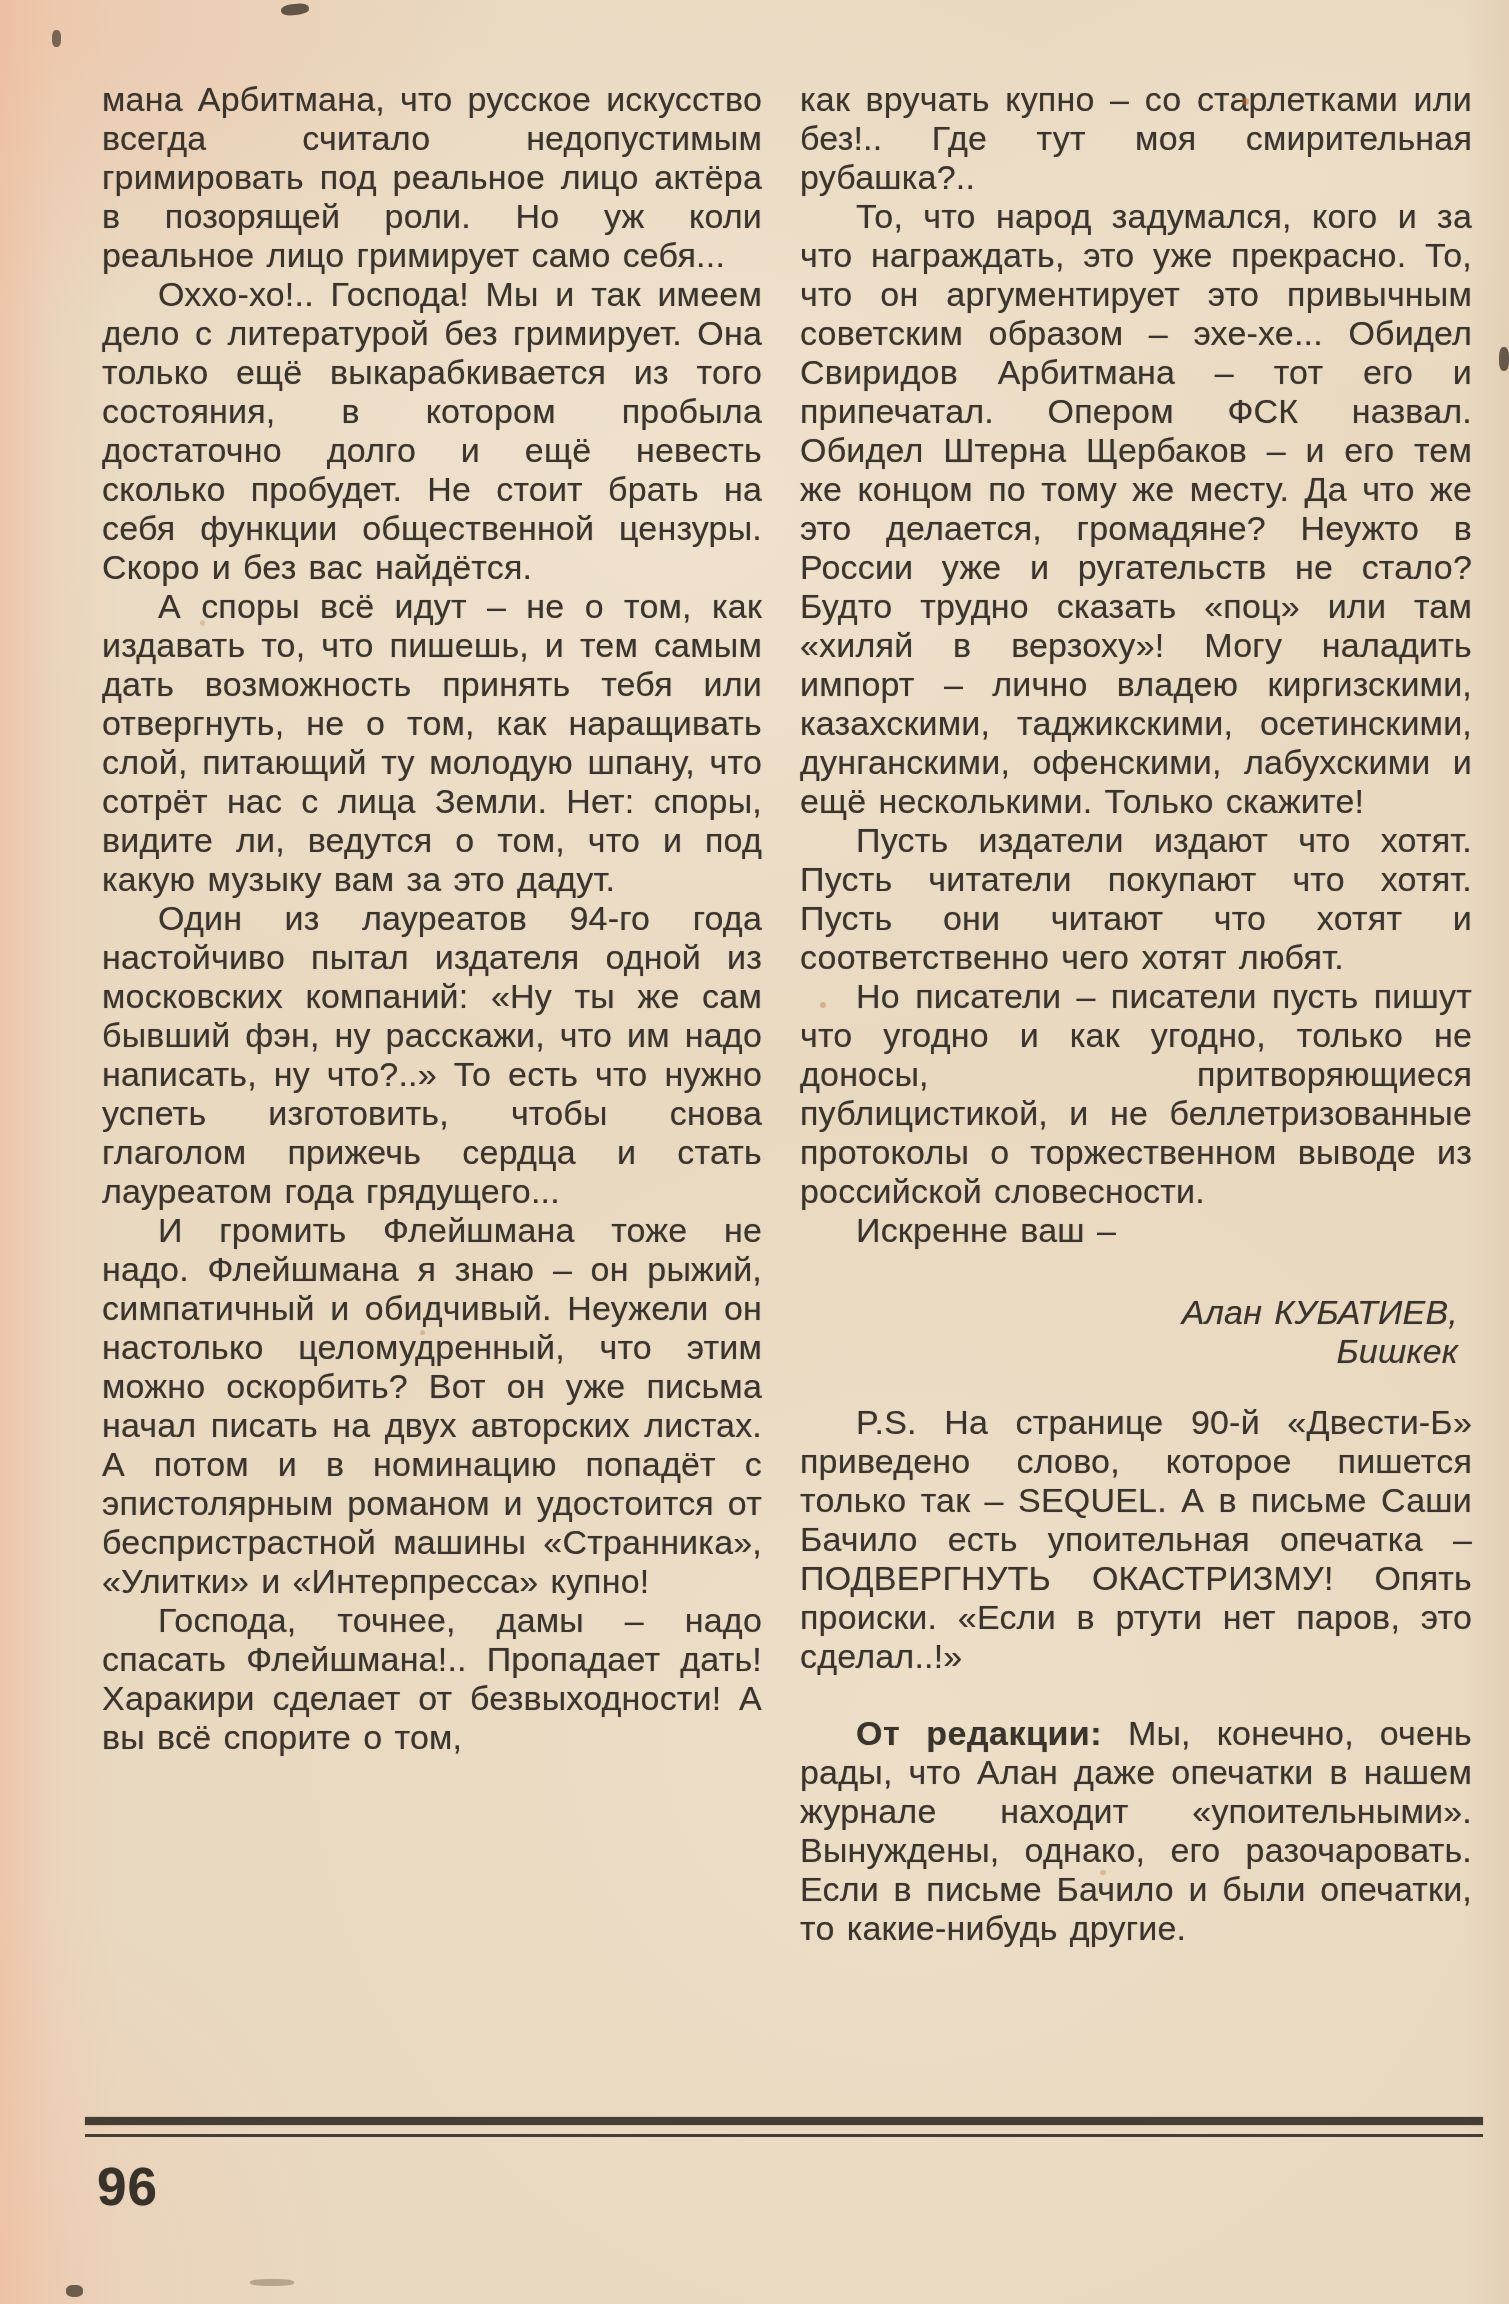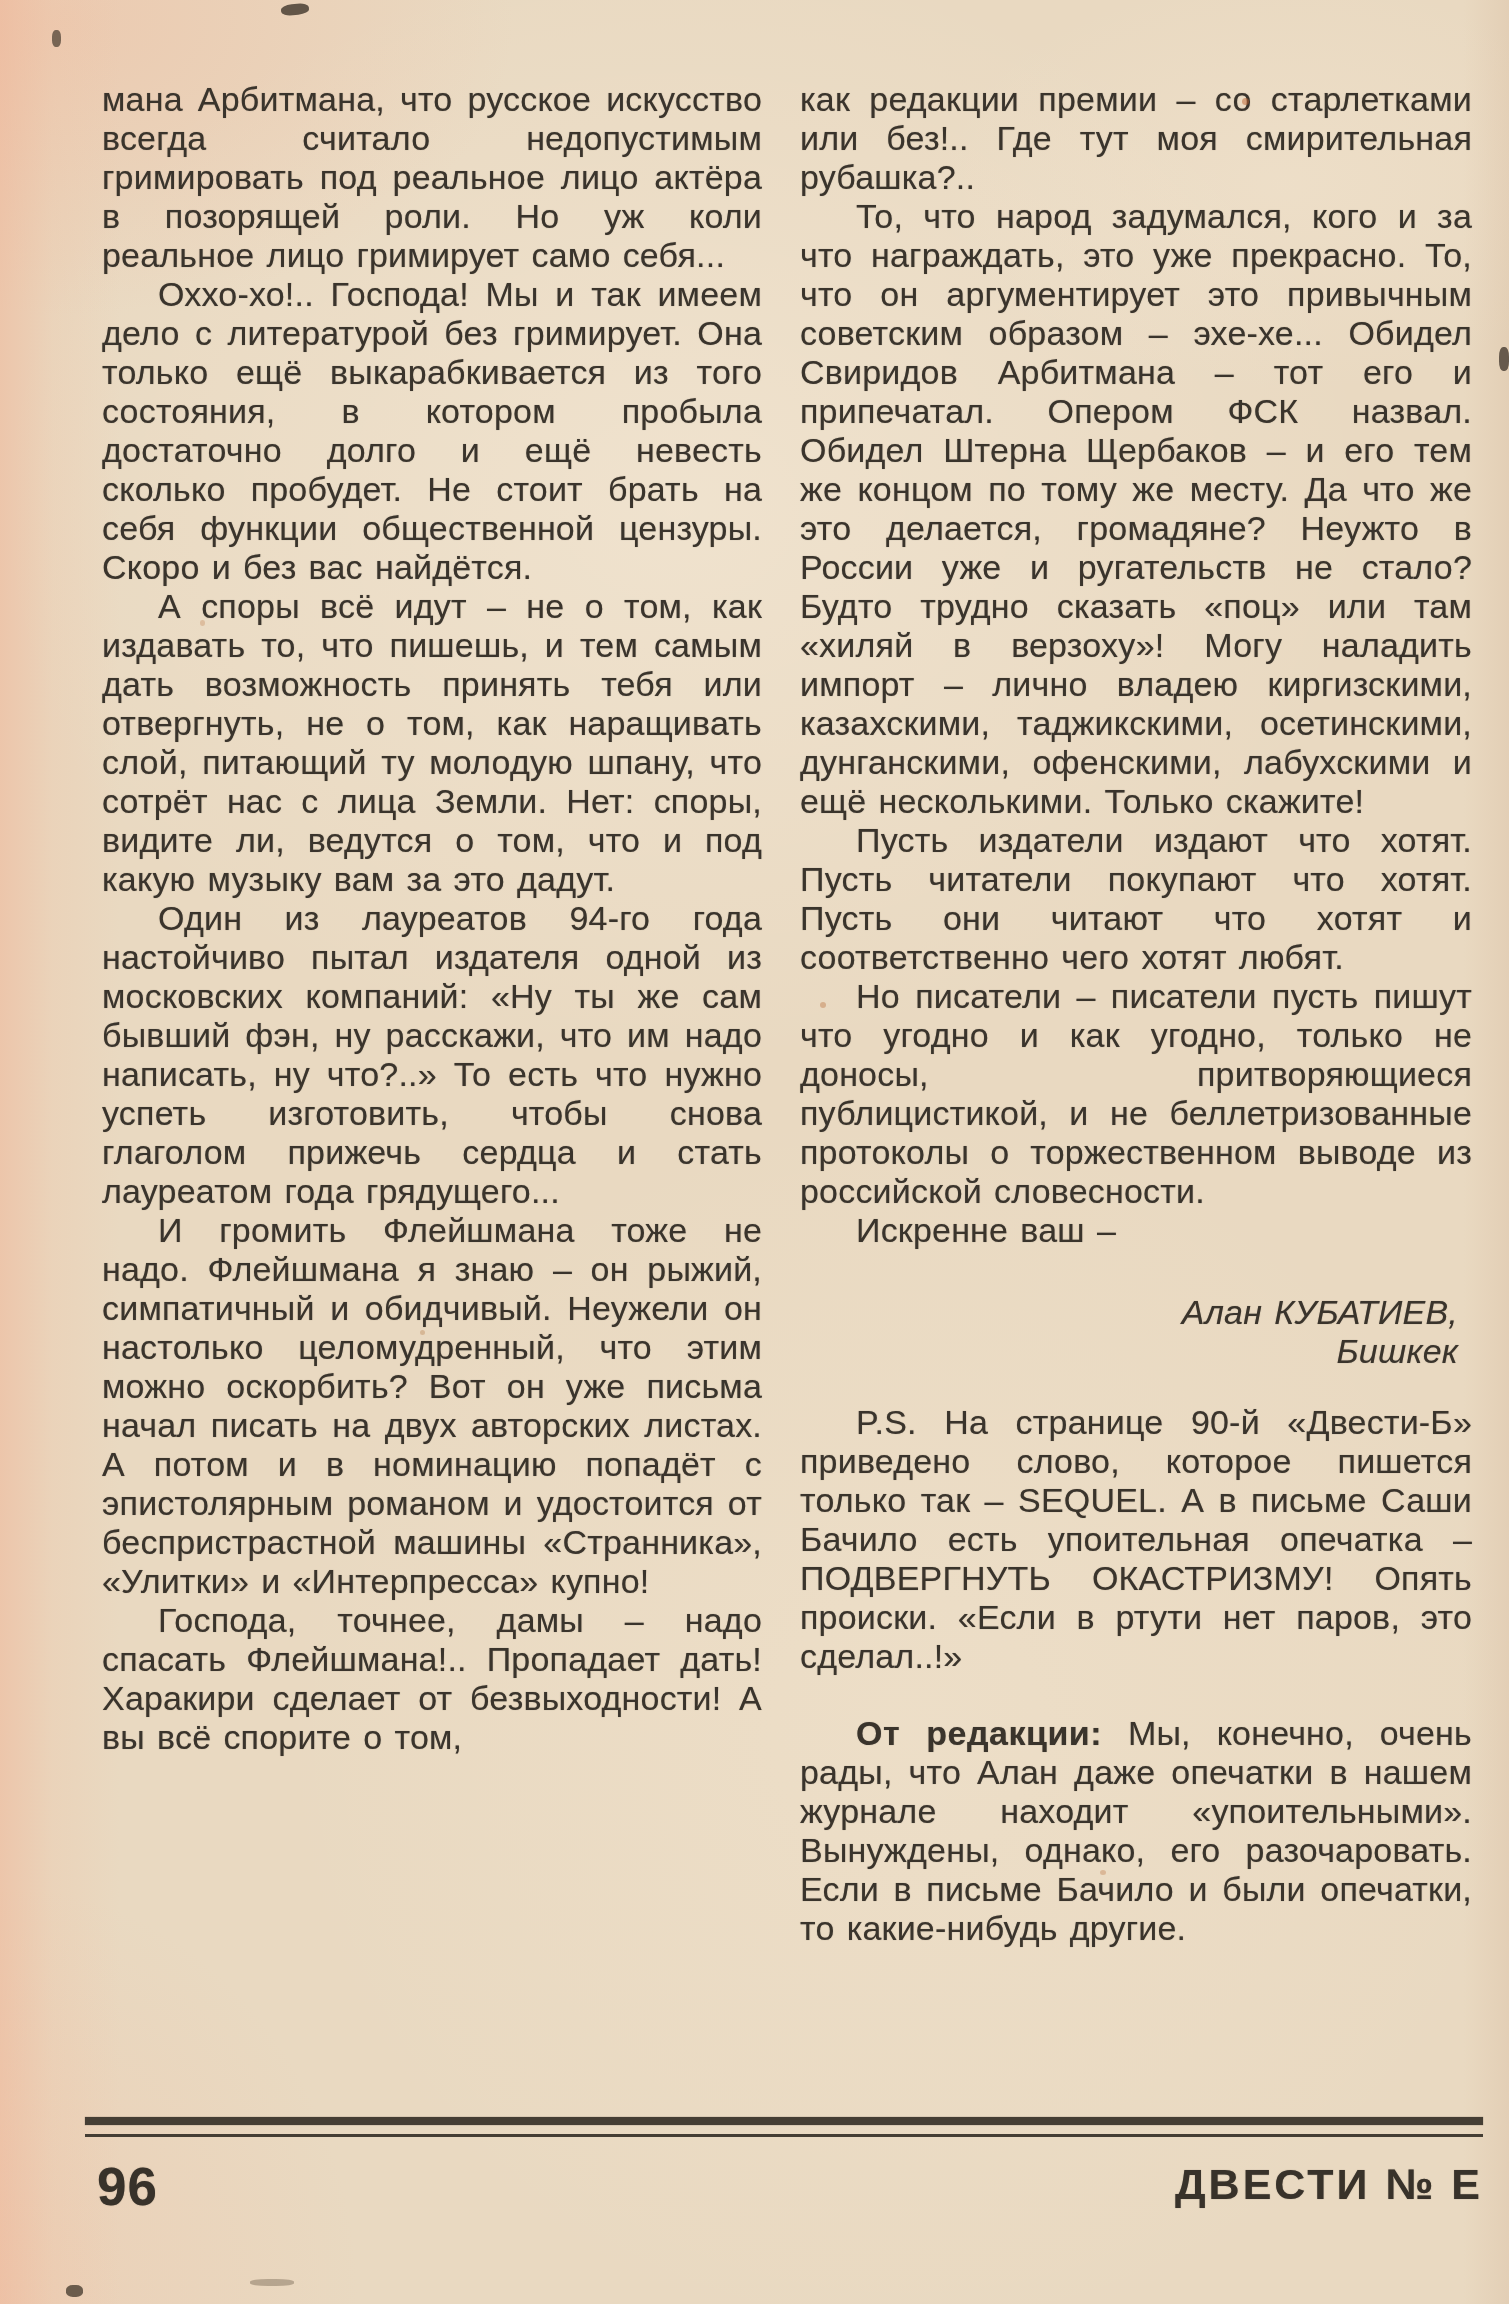--- a/index.html
+++ b/index.html
@@ -66,41 +66,40 @@
   <div class="col col-left">
     <p class="para">мана Арбитмана, что русское искусство всегда считало недопустимым гримировать под реальное лицо актёра в позорящей роли. Но уж коли реальное лицо гримирует само себя...</p>
     <p class="para indent">Оххо-хо!.. Господа! Мы и так имеем дело с литературой без гримирует. Она только ещё выкарабкивается из того состояния, в котором пробыла достаточно долго и ещё невесть сколько пробудет. Не стоит брать на себя функции общественной цензуры. Скоро и без вас найдётся.</p>
     <p class="para indent">А споры всё идут – не о том, как издавать то, что пишешь, и тем самым дать возможность принять тебя или отвергнуть, не о том, как наращивать слой, питающий ту молодую шпану, что сотрёт нас с лица Земли. Нет: споры, видите ли, ведутся о том, что и под какую музыку вам за это дадут.</p>
     <p class="para indent">Один из лауреатов 94-го года настойчиво пытал издателя одной из московских компаний: «Ну ты же сам бывший фэн, ну расскажи, что им надо написать, ну что?..» То есть что нужно успеть изготовить, чтобы снова глаголом прижечь сердца и стать лауреатом года грядущего...</p>
     <p class="para indent">И громить Флейшмана тоже не надо. Флейшмана я знаю – он рыжий, симпатичный и обидчивый. Неужели он настолько целомудренный, что этим можно оскорбить? Вот он уже письма начал писать на двух авторских листах. А потом и в номинацию попадёт с эпистолярным романом и удостоится от беспристрастной машины «Странника», «Улитки» и «Интерпресса» купно!</p>
     <p class="para indent">Господа, точнее, дамы – надо спасать Флейшмана!.. Пропадает дать! Харакири сделает от безвыходности! А вы всё спорите о том,</p>
   </div>
 
   <div class="col col-right">
-    <p class="para">как редакции премии – со старлетками или без!.. Где тут моя смирительная рубашка?..</p>
+    <p class="para">как вручать купно – со старлетками или без!.. Где тут моя смирительная рубашка?..</p>
     <p class="para indent">То, что народ задумался, кого и за что награждать, это уже прекрасно. То, что он аргументирует это привычным советским образом – эхе-хе... Обидел Свиридов Арбитмана – тот его и припечатал. Опером ФСК назвал. Обидел Штерна Щербаков – и его тем же концом по тому же месту. Да что же это делается, громадяне? Неужто в России уже и ругательств не стало? Будто трудно сказать «поц» или там «хиляй в верзоху»! Могу наладить импорт – лично владею киргизскими, казахскими, таджикскими, осетинскими, дунганскими, офенскими, лабухскими и ещё несколькими. Только скажите!</p>
     <p class="para indent">Пусть издатели издают что хотят. Пусть читатели покупают что хотят. Пусть они читают что хотят и соответственно чего хотят любят.</p>
     <p class="para indent">Но писатели – писатели пусть пишут что угодно и как угодно, только не доносы, притворяющиеся публицистикой, и не беллетризованные протоколы о торжественном выводе из российской словесности.</p>
     <p class="para indent closing">Искренне ваш –</p>
 
     <div class="signature">
       <p>Алан КУБАТИЕВ,</p>
       <p>Бишкек</p>
     </div>
 
     <p class="para indent ps">P.S. На странице 90-й «Двести-Б» приведено слово, которое пишется только так – SEQUEL. А в письме Саши Бачило есть упоительная опечатка – ПОДВЕРГНУТЬ ОКАСТРИЗМУ! Опять происки. «Если в ртути нет паров, это сделал..!»</p>
 
     <p class="para indent editorial"><strong>От редакции:</strong><span> Мы, конечно, очень рады, что Алан даже опечатки в нашем журнале находит «упоительными». Вынуждены, однако, его разочаровать. Если в письме Бачило и были опечатки, то какие-нибудь другие.</span></p>
   </div>
 
   <div class="rule rule-thick"></div>
   <div class="rule rule-thin"></div>
 
   <div class="footer-num">96</div>
-  <div class="footer-journal">ДВЕСТИ № Е</div>
 
   <div class="smudge" style="left:281px;top:4px;width:28px;height:11px;background:rgba(64,54,42,0.8);transform:rotate(-6deg);"></div>
   <div class="smudge" style="left:52px;top:30px;width:9px;height:17px;background:rgba(70,58,45,0.7);"></div>
   <div class="smudge" style="left:1499px;top:347px;width:10px;height:24px;background:rgba(60,50,40,0.75);"></div>
   <div class="smudge" style="left:66px;top:2285px;width:17px;height:12px;background:rgba(64,54,42,0.75);"></div>
   <div class="smudge" style="left:250px;top:2279px;width:44px;height:7px;background:rgba(120,104,84,0.45);"></div>
   <div class="speck" style="left:1242px;top:98px;width:7px;height:7px;background:rgba(190,100,50,0.5);"></div>
   <div class="speck" style="left:820px;top:1002px;width:6px;height:6px;background:rgba(185,110,60,0.4);"></div>
   <div class="speck" style="left:420px;top:1330px;width:5px;height:5px;background:rgba(180,120,70,0.35);"></div>
   <div class="speck" style="left:1100px;top:1870px;width:6px;height:5px;background:rgba(185,115,65,0.35);"></div>

